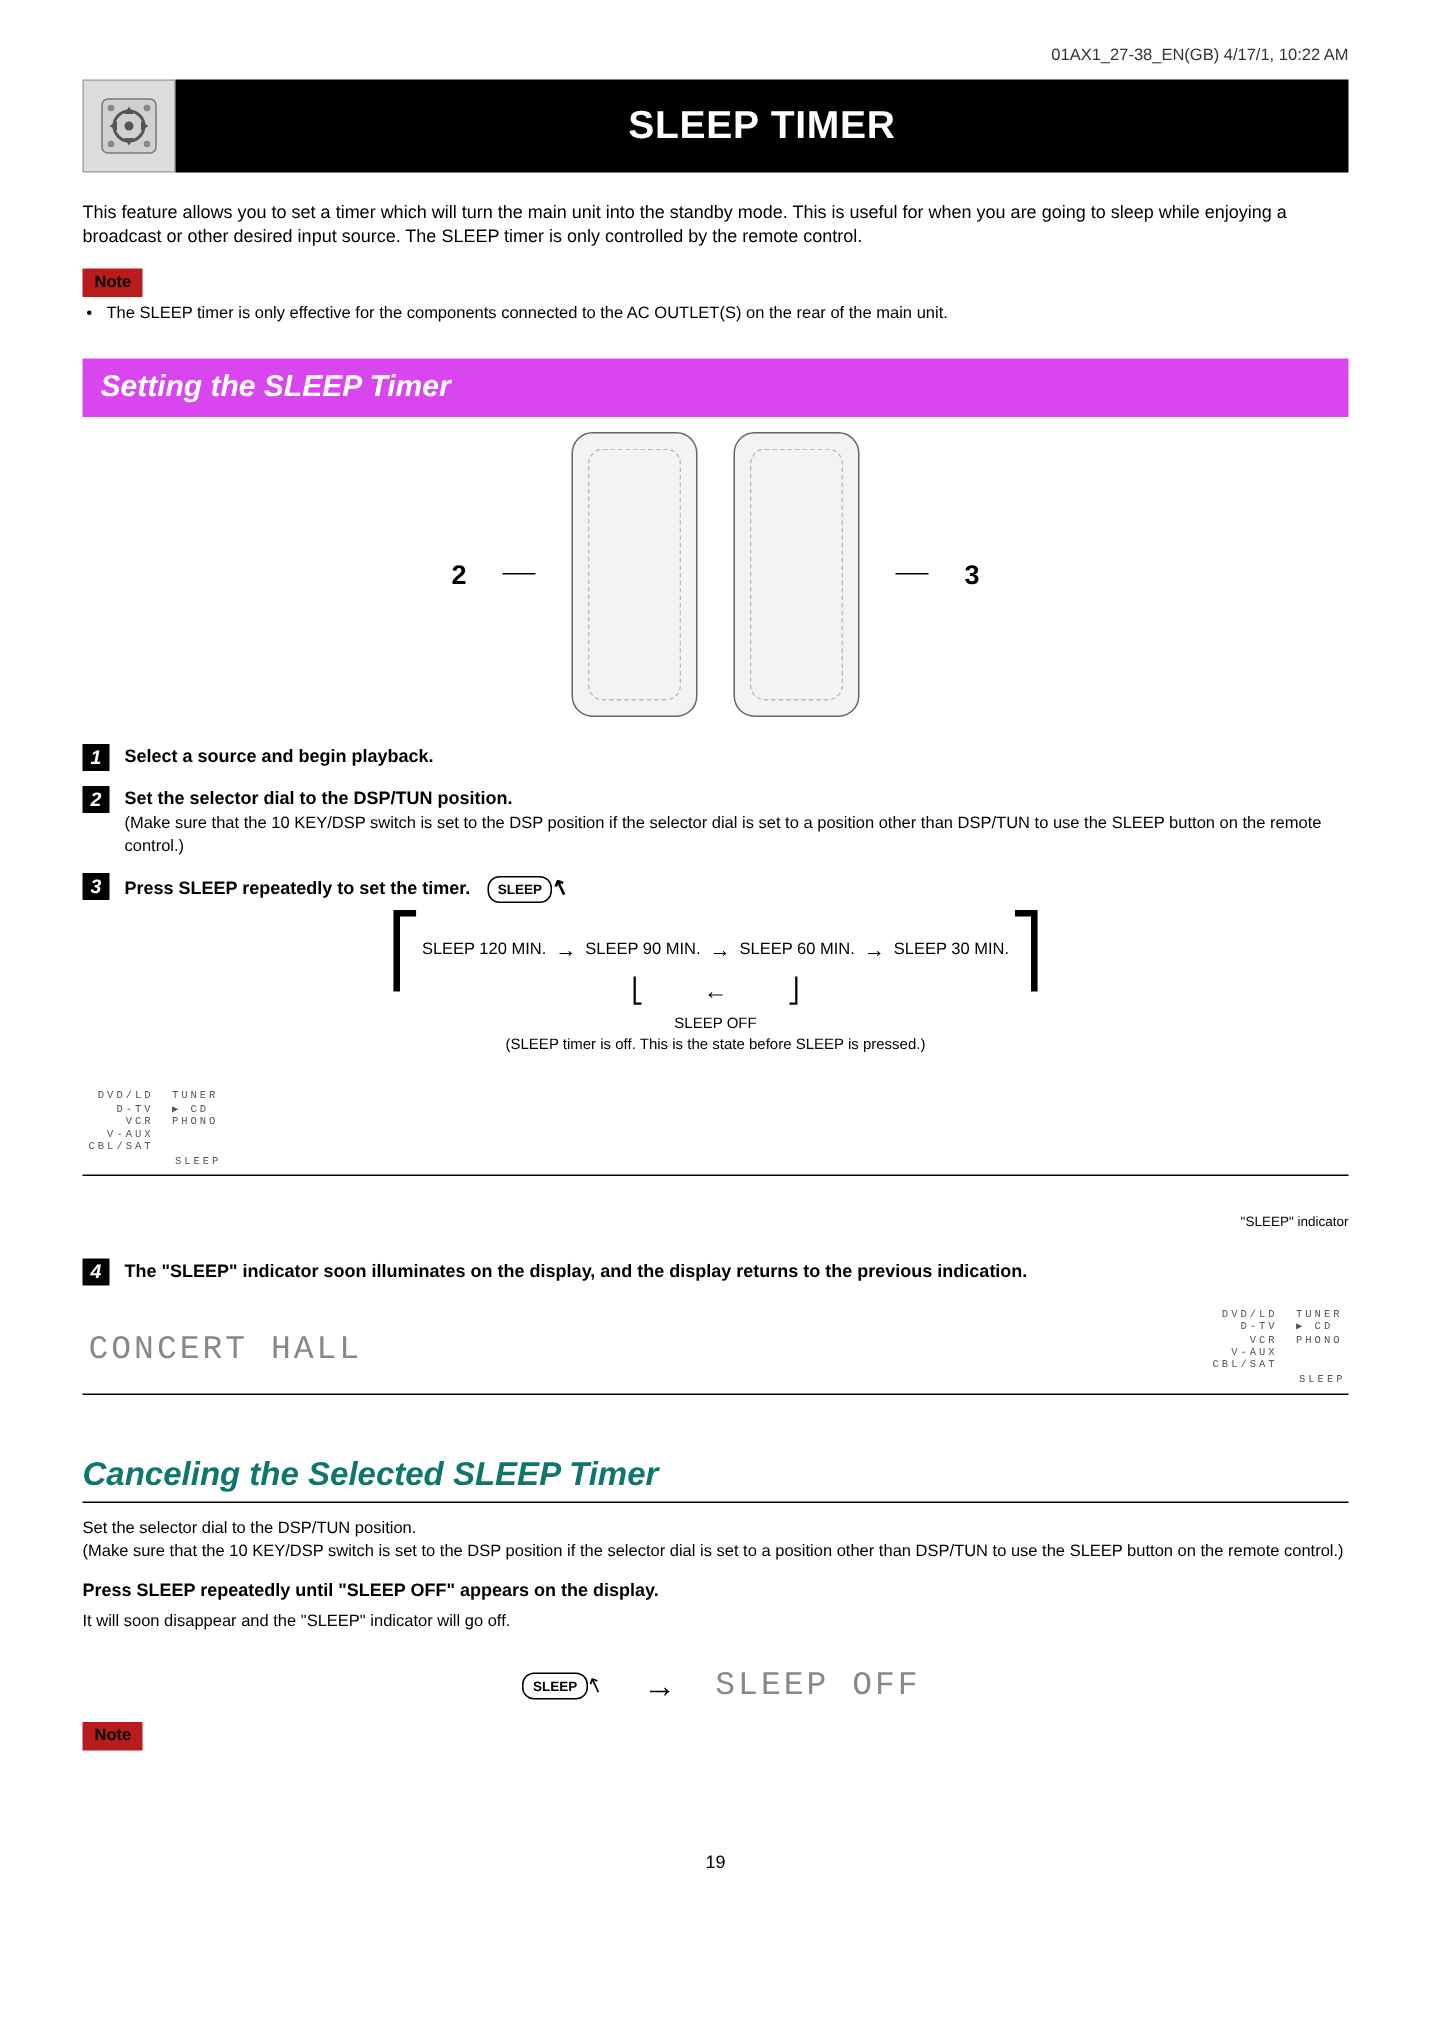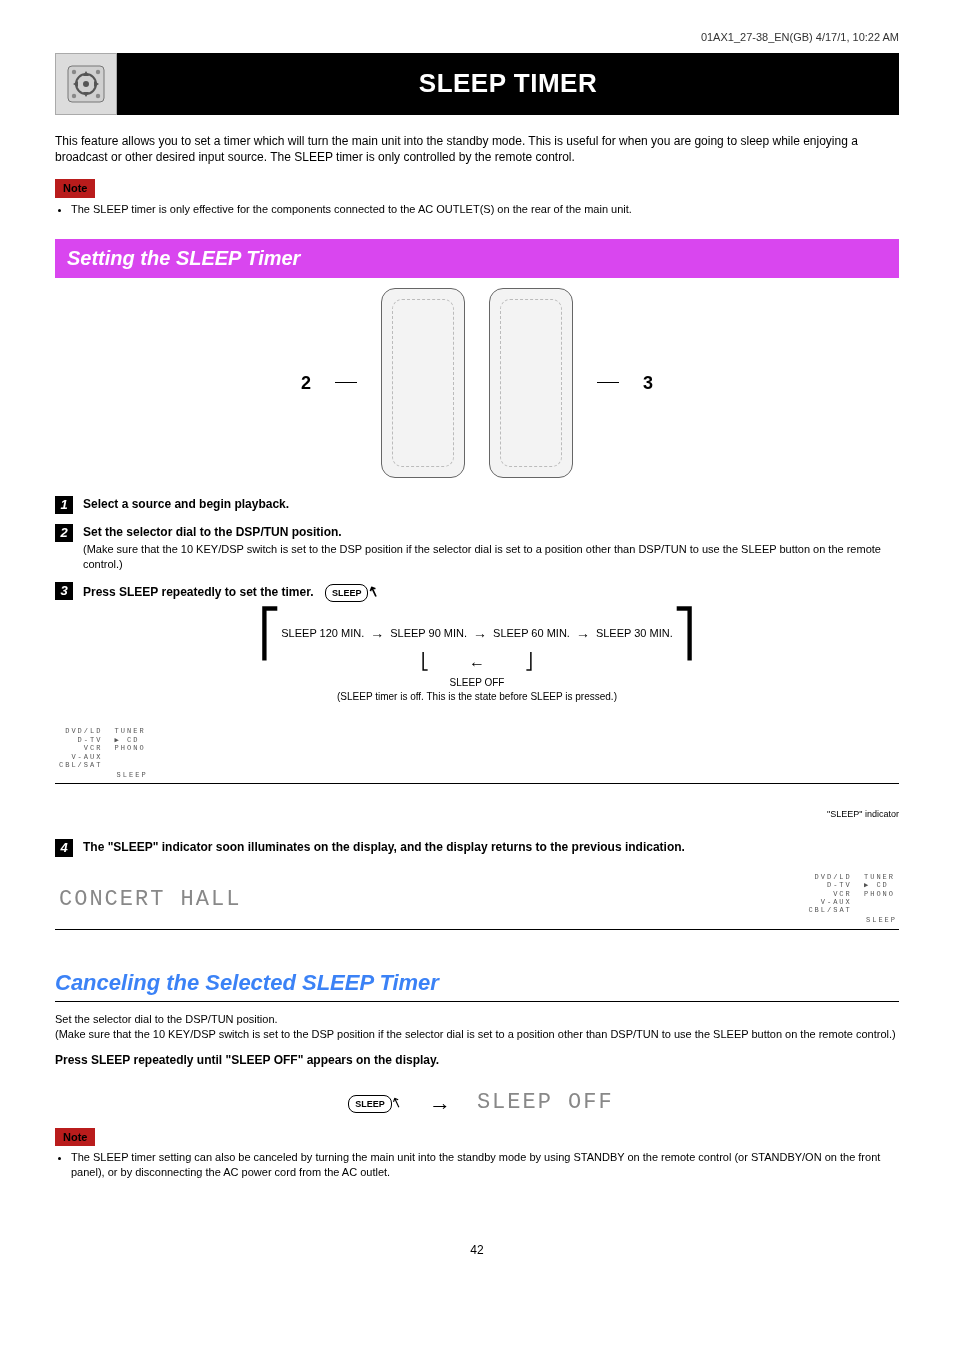--- a/index.html
+++ b/index.html
@@ -67,21 +67,21 @@
     margin-bottom: 6px;
   }
   .seg-display .seg-text { font-weight:400; }
   .src-list { font-size:7px; color:#555; line-height:1.2; text-align:right; position:relative; }
   .src-list .col1, .src-list .col2 { display:inline-block; vertical-align:top; }
   .src-list .col1 { text-align:right; margin-right:6px; }
   .src-list .col2 { text-align:left; }
   .src-list .sleep-tag { position:absolute; bottom:-10px; right:-2px; font-size:7px; }
   .src-callout-label { font-size:9px; text-align:right; margin-top:24px; }
   .right-title {
-    color:#3b82f6; font-style: italic; font-weight:700; font-size:22px;
+    color:#0f766e; font-style: italic; font-weight:700; font-size:22px;
     background:#fff; border-bottom:1px solid #000; padding-bottom:6px; margin-bottom:10px; line-height:1.15;
   }
   .right-step-row { display:flex; align-items:center; justify-content:center; gap:26px; margin:20px 0 10px 0; }
   .big-arrow { font-size:22px; }
   .seg-inline { font-family:"Courier New", monospace; font-size:22px; color:#888; letter-spacing:2px; }
   .footer-pn { text-align:center; font-size:12px; margin-top:40px; }
   ul.bullets { list-style: disc; padding-left: 16px; font-size:11px; }
   ul.bullets li { margin-bottom:4px; }
 </style>
 </head>
@@ -225,32 +225,30 @@
       </div>
     </div>
   </div>
 
   <div class="col">
     <div class="right-title">Canceling the Selected SLEEP Timer</div>
 
     <p style="font-size:11px; margin-bottom:10px; white-space:pre-line;">Set the selector dial to the DSP/TUN position.
 (Make sure that the 10 KEY/DSP switch is set to the DSP position if the selector dial is set to a position other than DSP/TUN to use the SLEEP button on the remote control.)</p>
     <p style="font-weight:700; margin-bottom:6px;">Press SLEEP repeatedly until "SLEEP OFF" appears on the display.</p>
+    <p style="font-size:11px;">It will soon disappear and the "SLEEP" indicator will go off.</p>
 
     <div class="right-step-row">
       <span>
         <span class="sleep-btn">SLEEP</span>
         <span class="cursor">↖</span>
       </span>
       <span class="big-arrow">→</span>
       <span class="seg-inline">SLEEP OFF</span>
     </div>
 
     <div class="note-block">
       <div class="note-label">Note</div>
-      <ul class="bullets">
-        <li>The SLEEP timer setting can also be canceled by turning the main unit into the standby mode by using STANDBY on the remote control (or STANDBY/ON on the front panel), or by disconnecting the AC power cord from the AC outlet.</li>
-      </ul>
     </div>
   </div>
 </div>
 
-<div class="footer-pn">42</div>
+<div class="footer-pn">19</div>
 
 </body></html>

